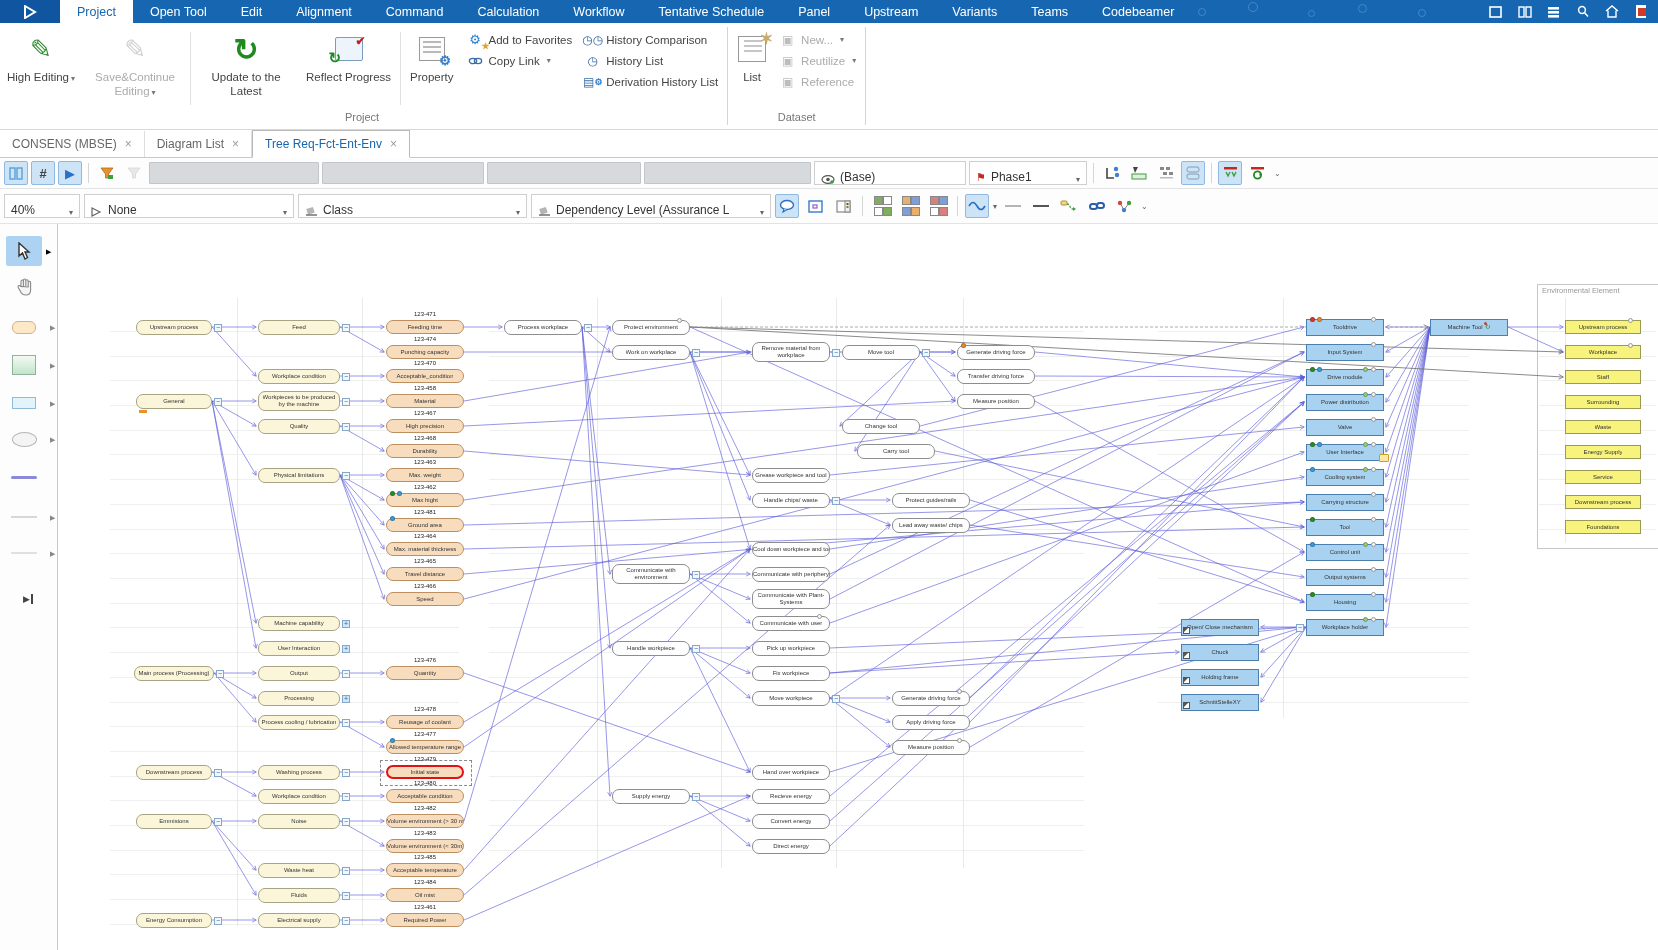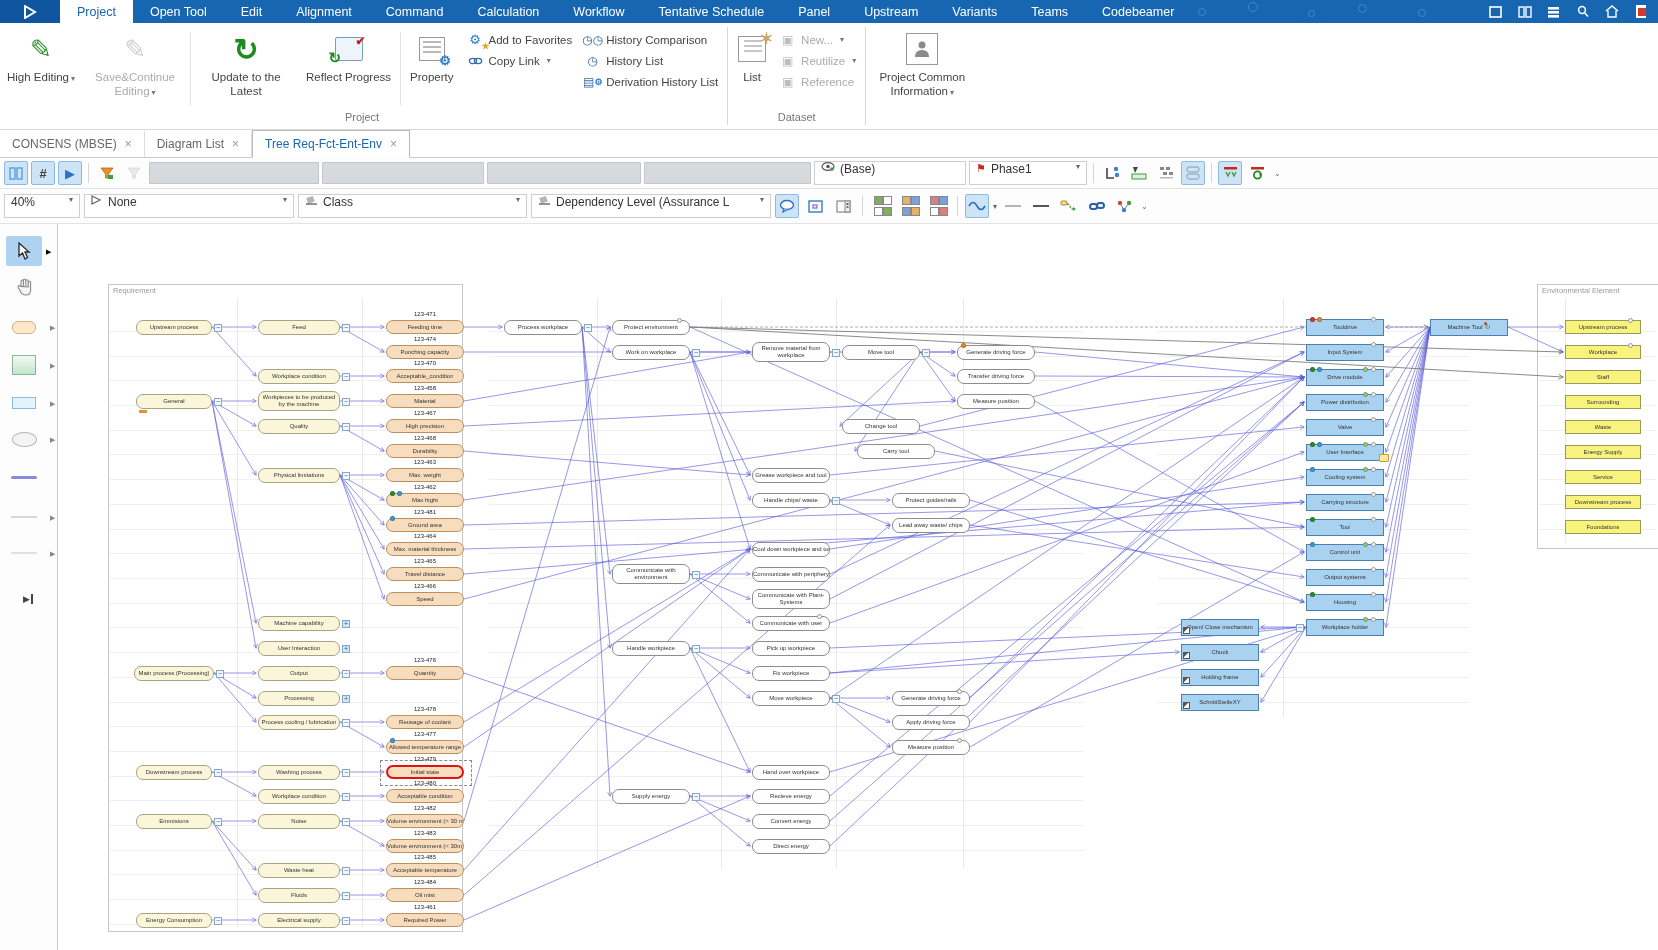--- a/index.html
+++ b/index.html
@@ -58,21 +58,21 @@
   .tab .tclose{color:#999;font-size:12px;}
   
   .tb{display:flex;align-items:center;background:#fdfdfd;border-bottom:1px solid #e3e3e3;}
   .tb1{height:30px;padding:0 4px;gap:3px;}
   .tb2{height:34px;padding:0 4px;gap:4px;}
   .tbtn{width:22px;height:22px;display:flex;align-items:center;justify-content:center;border:1px solid transparent;border-radius:2px;}
   .tbtn.on{background:#cde4f7;border-color:#8fb9e0;}
   .tbtn.dis{opacity:.45;filter:grayscale(1);}
   .tsep{width:1px;height:20px;background:#d5d5d5;margin:0 3px;}
   .gfield{height:20px;background:#d7dadc;border:1px solid #c3c6c8;border-radius:1px;}
-  .combo{height:22px;background:#fff;border:1px solid #cfcfcf;display:flex;align-items:flex-start;gap:5px;
+  .combo{height:22px;background:#fff;border:1px solid #cfcfcf;display:flex;align-items:flex-end;gap:5px;
          padding:0 6px;font-size:12px;color:#333;}
   .combo .car{margin-left:auto;font-size:8px;color:#666;}
   .mini2{display:grid;grid-template-columns:7px 7px;grid-gap:2px;}
   .mini2 b{width:7px;height:7px;border:1px solid #888;display:block;background:#fff;}
   .wavebtn svg{display:block;}
   
   .main{display:flex;height:728px;}
   .leftrail{width:57px;border-right:1px solid #c9c9c9;position:relative;background:#fdfdfd;}
   .railitem{position:absolute;left:6px;width:36px;height:30px;display:flex;align-items:center;justify-content:center;border-radius:2px;}
   .railitem.on{background:#aed3f2;}
@@ -295,33 +295,20 @@
           <div class="sbtn dis">
             <span class="sic puz">▣</span>
             <span>Reference</span>
           </div>
         </div>
       </div>
       <div class="rlabel">Dataset</div>
     </div>
     <div class="gsep"></div>
     <div class="rgroup">
-      <div class="ritems">
-        <div class="rbtn">
-          <div class="ric">
-              <span class="person-ic">
-            <svg width="20" height="20" viewBox="0 0 20 20">
-                  <circle cx="10" cy="6" r="3.5" fill="#8a8a8a"></circle>
-                  <path d="M3,18 Q3,11 10,11 Q17,11 17,18 Z" fill="#8a8a8a"></path>
-                </svg>
-              </span>
-            </div>
-          <div class="rlb"><span>Project Common Information</span><span class="dd">▾</span></div>
-        </div>
-      </div>
       <div class="rlabel"></div>
     </div>
   </div>
 
   <div class="tabbar">
       <div class="tab">
         <span>CONSENS (MBSE)</span>
         <span class="tclose">×</span>
       </div>
       <div class="tab">
@@ -709,23 +696,20 @@
           <line x1="1450" y1="103" x2="1505" y2="103" class="eb" marker-end="url(#mb)"></line>
           <line x1="1450" y1="103" x2="1505" y2="128" class="eb" marker-end="url(#mb)"></line>
           <line x1="1248" y1="403" x2="1203" y2="403" class="eb" marker-end="url(#mb)"></line>
           <line x1="1248" y1="403" x2="1203" y2="428" class="eb" marker-end="url(#mb)"></line>
           <line x1="1248" y1="403" x2="1203" y2="453" class="eb" marker-end="url(#mb)"></line>
           <line x1="1248" y1="403" x2="1203" y2="478" class="eb" marker-end="url(#mb)"></line>
           <line x1="632" y1="103" x2="1505" y2="128" class="eg" marker-end="url(#mg)"></line>
           <line x1="632" y1="103" x2="1505" y2="153" class="eg" marker-end="url(#mg)"></line>
           <line x1="632" y1="103" x2="1370" y2="103" class="egd" marker-end="url(#mg)"></line>
         </svg>
-    <div class="dgroup" style="left: 50px; top: 60px; width: 353px; height: 646px;">
-          <div class="glabel">Requirement</div>
-        </div>
         <div class="hline" style="left: 52px; top: 107px; width: 349px;"></div>
         <div class="hline" style="left: 52px; top: 132px; width: 349px;"></div>
         <div class="hline" style="left: 52px; top: 156px; width: 349px;"></div>
         <div class="hline" style="left: 52px; top: 181px; width: 349px;"></div>
         <div class="hline" style="left: 52px; top: 206px; width: 349px;"></div>
         <div class="hline" style="left: 52px; top: 230px; width: 349px;"></div>
         <div class="hline" style="left: 52px; top: 255px; width: 349px;"></div>
         <div class="hline" style="left: 52px; top: 280px; width: 349px;"></div>
         <div class="hline" style="left: 52px; top: 305px; width: 349px;"></div>
         <div class="hline" style="left: 52px; top: 329px; width: 349px;"></div>

